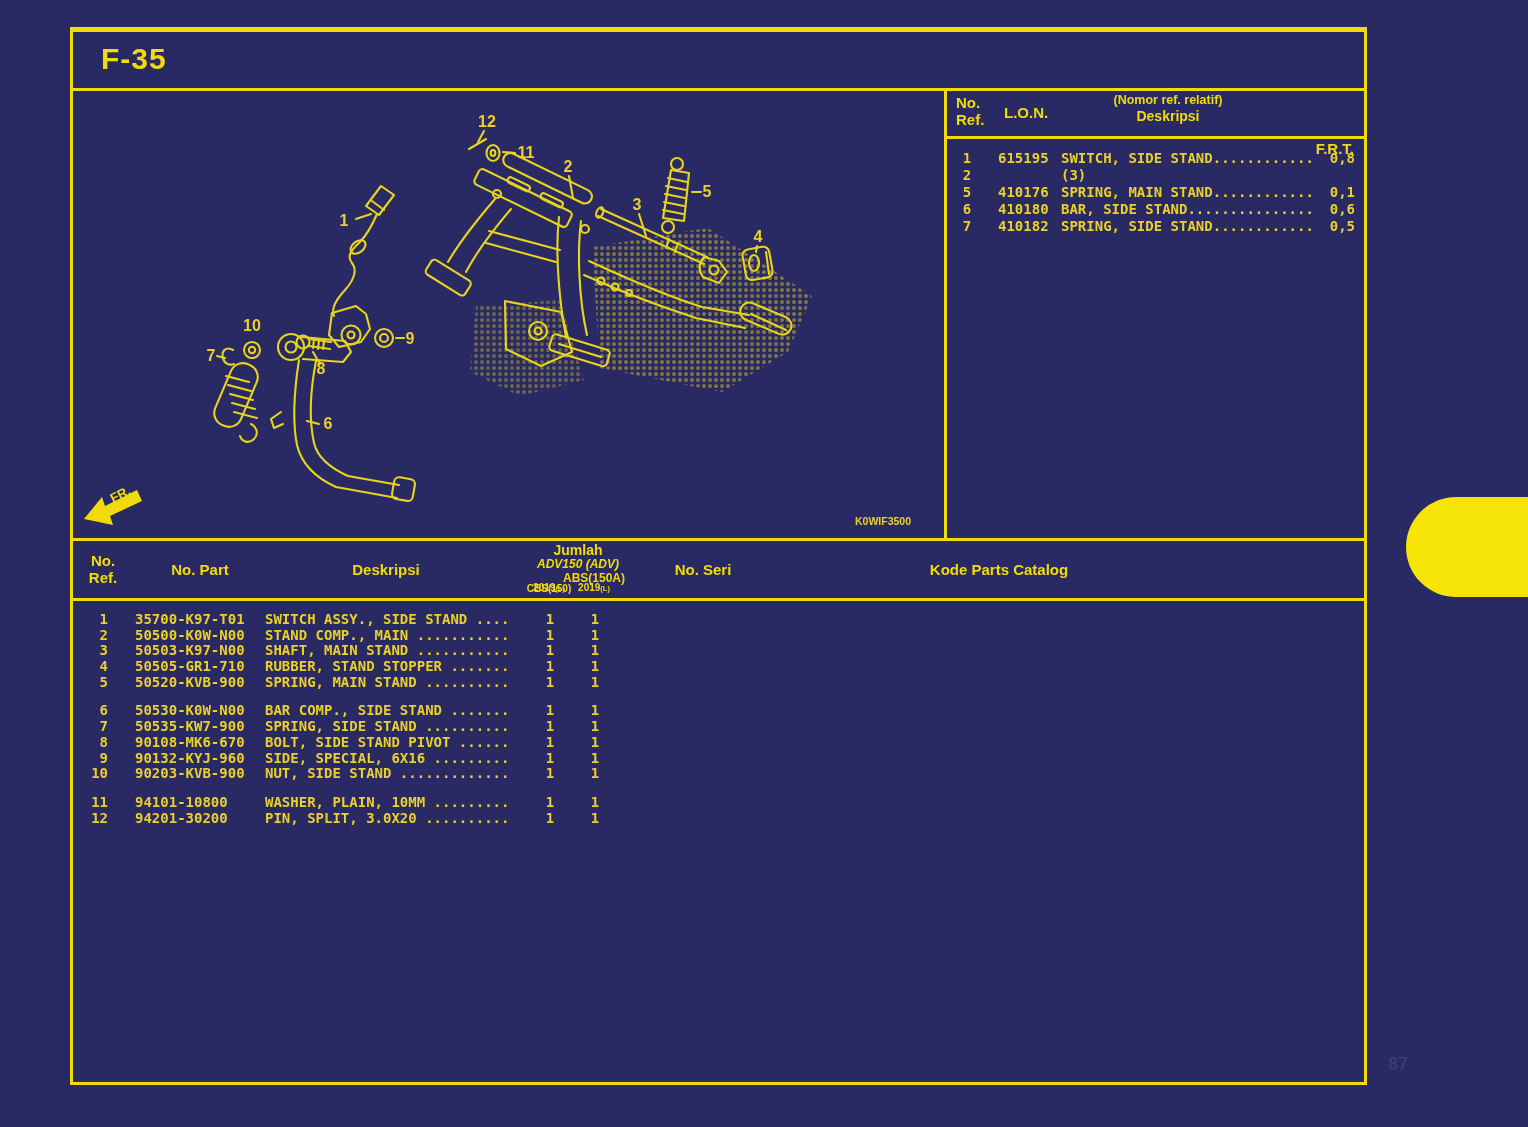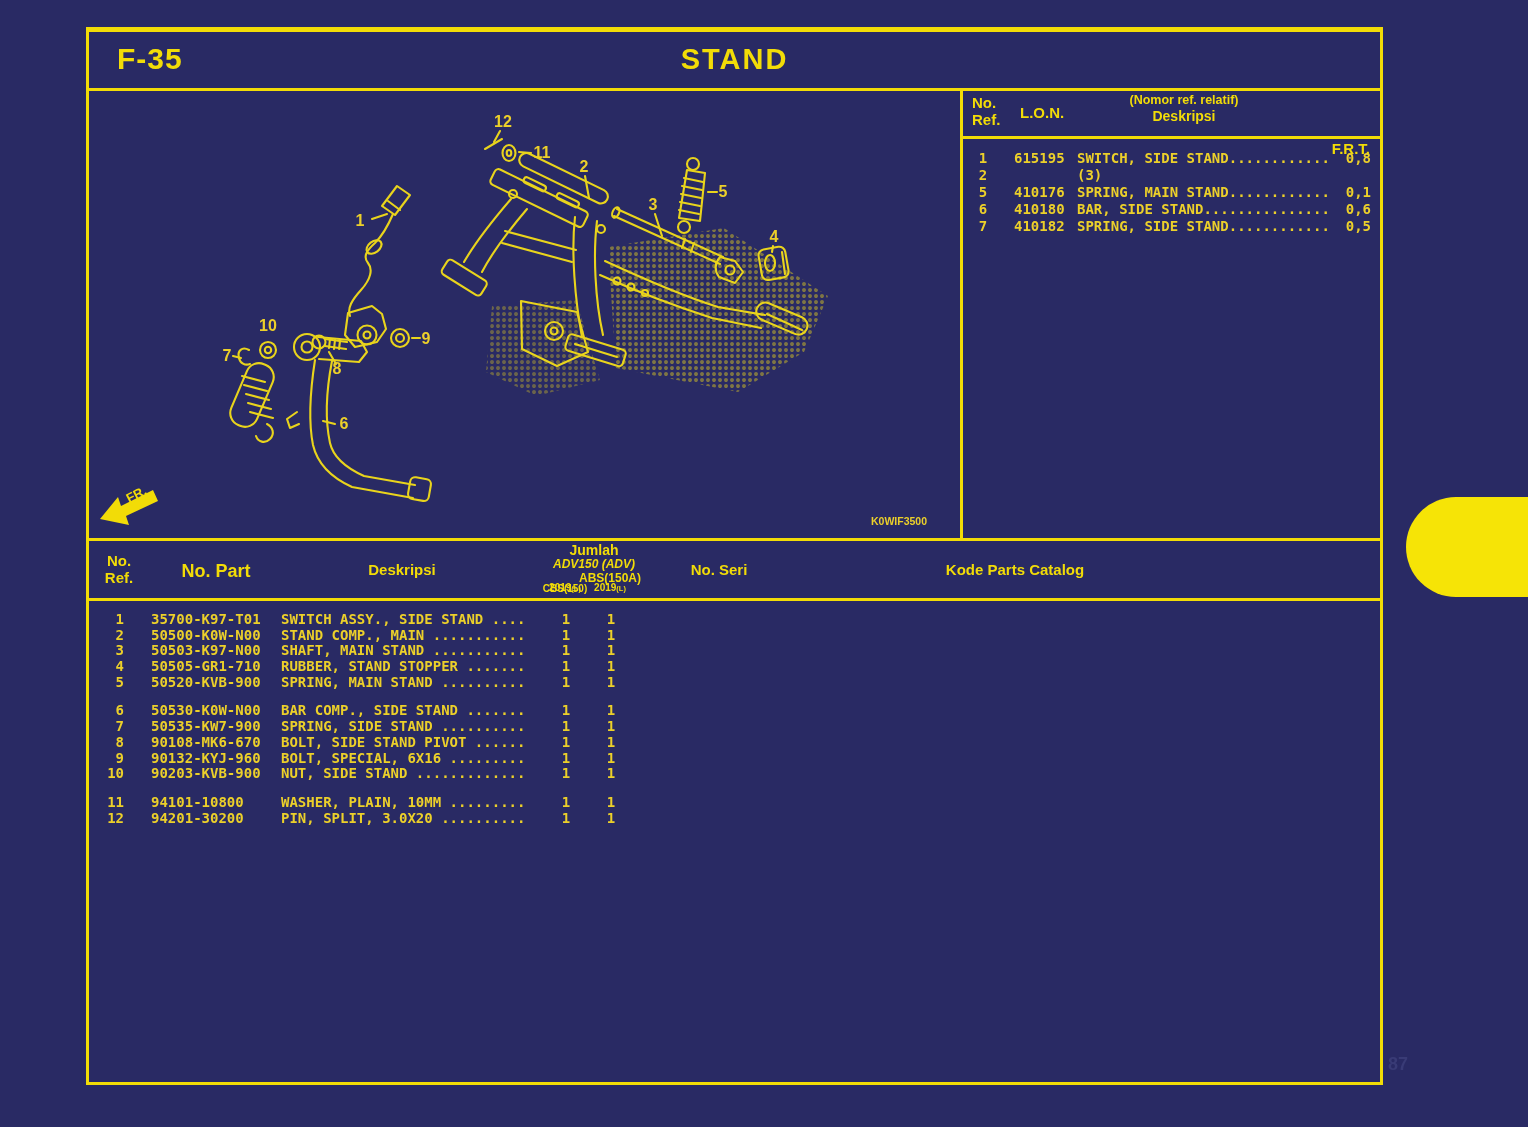--- a/index.html
+++ b/index.html
@@ -1,21 +1,21 @@
 <!DOCTYPE html>
 <html><head>
 <meta charset="utf-8">
 <style>
   :root{
     --bg:#292a64; --yl:#f2dc07; --gold:#ecd02a; --line:#e9d41c;
   }
   html,body{margin:0;padding:0;background:var(--bg);}
   #root{position:relative;width:1528px;height:1127px;background:var(--bg);
         overflow:hidden;font-family:"Liberation Sans",sans-serif;}
-  .frame{position:absolute;left:86px;top:27px;width:1297px;height:1058px;
+  .frame{position:absolute;left:70px;top:27px;width:1297px;height:1058px;
          box-sizing:border-box;border:3px solid var(--yl);border-top-width:5px;}
   .page-header{position:absolute;left:0;right:0;top:0;height:56px;border-bottom:3px solid var(--yl);}
   .code{position:absolute;left:28px;top:10px;font-size:30px;font-weight:bold;color:var(--yl);letter-spacing:1px;}
   .title{position:absolute;left:0;right:0;top:11px;text-align:center;font-size:29px;font-weight:bold;color:var(--yl);letter-spacing:2px;}
   
   .lon-panel{position:absolute;left:871px;top:59px;width:420px;height:447px;box-sizing:content-box;border-left:3px solid var(--yl);}
   .lon-header{position:absolute;left:0;right:0;top:0;height:45px;border-bottom:3px solid var(--yl);color:var(--yl);font-weight:bold;}
   .lh-ref{position:absolute;left:9px;top:3px;font-size:15px;line-height:17px;}
   .lh-lon{position:absolute;left:57px;top:13px;font-size:15px;}
   .lh-desc{position:absolute;left:112px;top:2px;width:218px;text-align:center;}
@@ -28,21 +28,21 @@
   .c-ref{left:5px;width:30px;text-align:center;}
   .c-lon{left:51px;width:56px;}
   .c-desc{left:114px;}
   .c-frt{left:360px;width:48px;text-align:right;}
   
   .mid-line{position:absolute;left:0;right:0;top:506px;height:3px;background:var(--yl);}
   
   .parts-header{position:absolute;left:0;right:0;top:509px;height:57px;border-bottom:3px solid var(--yl);color:var(--yl);font-weight:bold;}
   .parts-header div{position:absolute;text-align:center;}
   .ph-ref{left:0;width:60px;top:11px;font-size:15px;line-height:17px;}
-  .ph-part{left:67px;width:120px;top:20px;font-size:18px;}
+  .ph-part{left:67px;width:120px;top:20px;font-size:15px;}
   .ph-desc{left:253px;width:120px;top:20px;font-size:15px;}
   .ph-jumlah{left:425px;width:160px;top:1px;font-size:14px;}
   .ph-model{left:425px;width:160px;top:16px;font-size:12px;font-style:italic;}
   .ph-sub1{left:441px;width:70px;top:30px;font-size:10px;margin-top:12px;}
   .ph-sub2{left:486px;width:70px;top:30px;font-size:12px;}
   .ph-yr1{left:441px;width:70px;top:41px;font-size:10px;}
   .ph-yr2{left:486px;width:70px;top:41px;font-size:10px;}
   .yr-suffix{font-size:7.5px;}
   .ph-seri{left:570px;width:120px;top:20px;font-size:15px;}
   .ph-kode{left:846px;width:160px;top:20px;font-size:15px;}
@@ -68,21 +68,20 @@
   .page-num{position:absolute;left:1388px;top:1054px;font-size:18px;font-weight:bold;color:#393b76;}
 </style>
 </head>
 <body>
 
 <div id="root">
   <div class="frame">
 
     <div class="page-header">
       <div class="code">F-35</div>
-      <div class="title">STAND</div>
     </div>
 
     <svg class="diagram-svg" viewBox="73 91 871 447">
       <defs>
         <pattern id="dots" width="6" height="6" patternUnits="userSpaceOnUse">
           <circle cx="2" cy="2" r="0.9" fill="#d8c235" stroke="none"></circle>
         </pattern>
       </defs>
 
       <g>
@@ -277,21 +276,21 @@
           <div class="prow"><span class="p-ref">1</span><span class="p-part">35700-K97-T01</span><span class="p-desc">SWITCH ASSY., SIDE STAND ....</span><span class="p-q1">1</span><span class="p-q2">1</span></div>
           <div class="prow"><span class="p-ref">2</span><span class="p-part">50500-K0W-N00</span><span class="p-desc">STAND COMP., MAIN ...........</span><span class="p-q1">1</span><span class="p-q2">1</span></div>
           <div class="prow"><span class="p-ref">3</span><span class="p-part">50503-K97-N00</span><span class="p-desc">SHAFT, MAIN STAND ...........</span><span class="p-q1">1</span><span class="p-q2">1</span></div>
           <div class="prow"><span class="p-ref">4</span><span class="p-part">50505-GR1-710</span><span class="p-desc">RUBBER, STAND STOPPER .......</span><span class="p-q1">1</span><span class="p-q2">1</span></div>
           <div class="prow"><span class="p-ref">5</span><span class="p-part">50520-KVB-900</span><span class="p-desc">SPRING, MAIN STAND ..........</span><span class="p-q1">1</span><span class="p-q2">1</span></div>
         </div>
         <div class="pgroup">
           <div class="prow"><span class="p-ref">6</span><span class="p-part">50530-K0W-N00</span><span class="p-desc">BAR COMP., SIDE STAND .......</span><span class="p-q1">1</span><span class="p-q2">1</span></div>
           <div class="prow"><span class="p-ref">7</span><span class="p-part">50535-KW7-900</span><span class="p-desc">SPRING, SIDE STAND ..........</span><span class="p-q1">1</span><span class="p-q2">1</span></div>
           <div class="prow"><span class="p-ref">8</span><span class="p-part">90108-MK6-670</span><span class="p-desc">BOLT, SIDE STAND PIVOT ......</span><span class="p-q1">1</span><span class="p-q2">1</span></div>
-          <div class="prow"><span class="p-ref">9</span><span class="p-part">90132-KYJ-960</span><span class="p-desc">BOLT, SPECIAL, 6X16 .........</span><span class="p-q1">1</span><span class="p-q2">1</span></div>
+          <div class="prow"><span class="p-ref">9</span><span class="p-part">90132-KYJ-960</span><span class="p-desc">SIDE, SPECIAL, 6X16 .........</span><span class="p-q1">1</span><span class="p-q2">1</span></div>
           <div class="prow"><span class="p-ref">10</span><span class="p-part">90203-KVB-900</span><span class="p-desc">NUT, SIDE STAND .............</span><span class="p-q1">1</span><span class="p-q2">1</span></div>
         </div>
         <div class="pgroup">
           <div class="prow"><span class="p-ref">11</span><span class="p-part">94101-10800</span><span class="p-desc">WASHER, PLAIN, 10MM .........</span><span class="p-q1">1</span><span class="p-q2">1</span></div>
           <div class="prow"><span class="p-ref">12</span><span class="p-part">94201-30200</span><span class="p-desc">PIN, SPLIT, 3.0X20 ..........</span><span class="p-q1">1</span><span class="p-q2">1</span></div>
         </div>
       </div>
   </div>
 
   <div class="edge-tab"></div>

